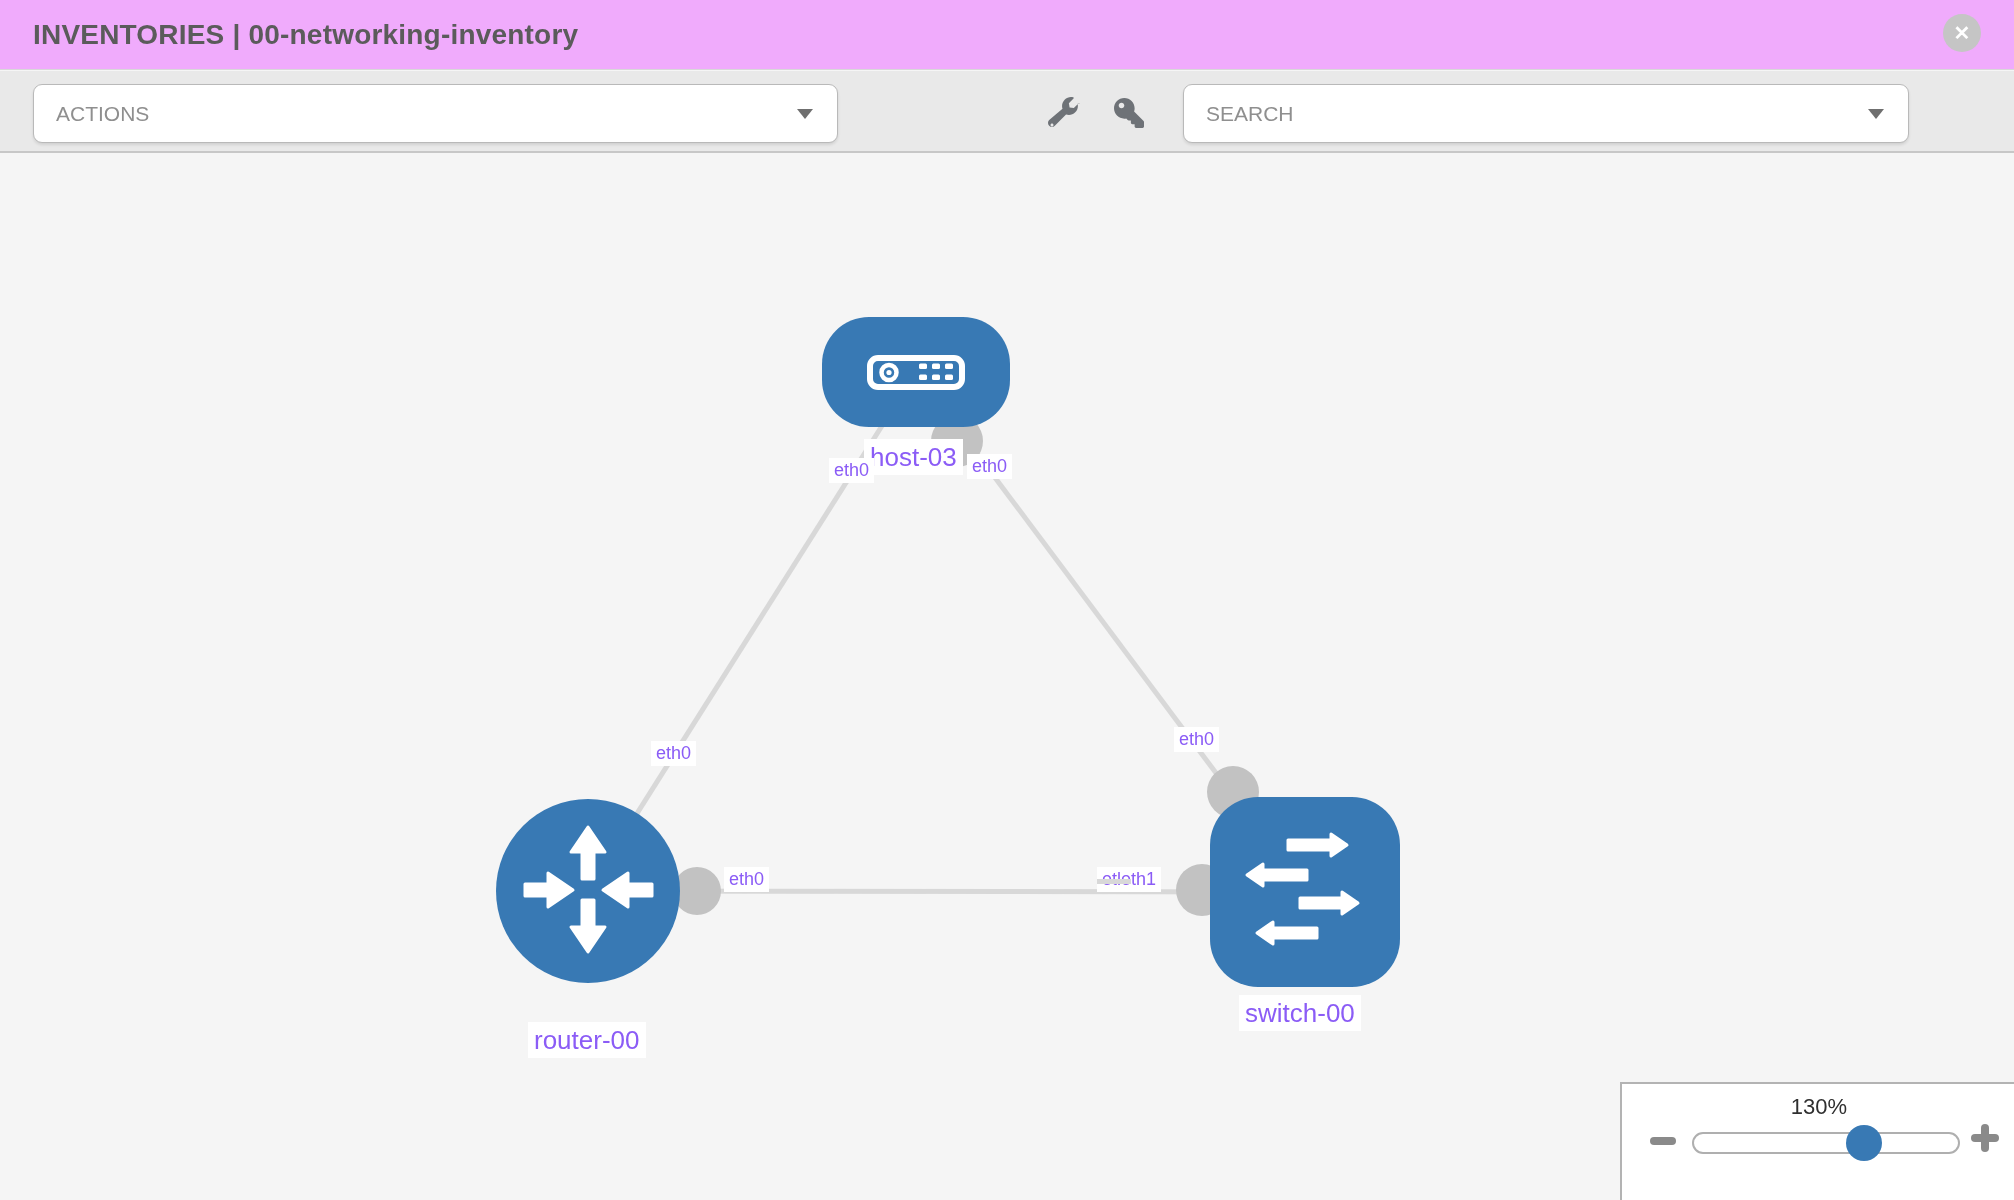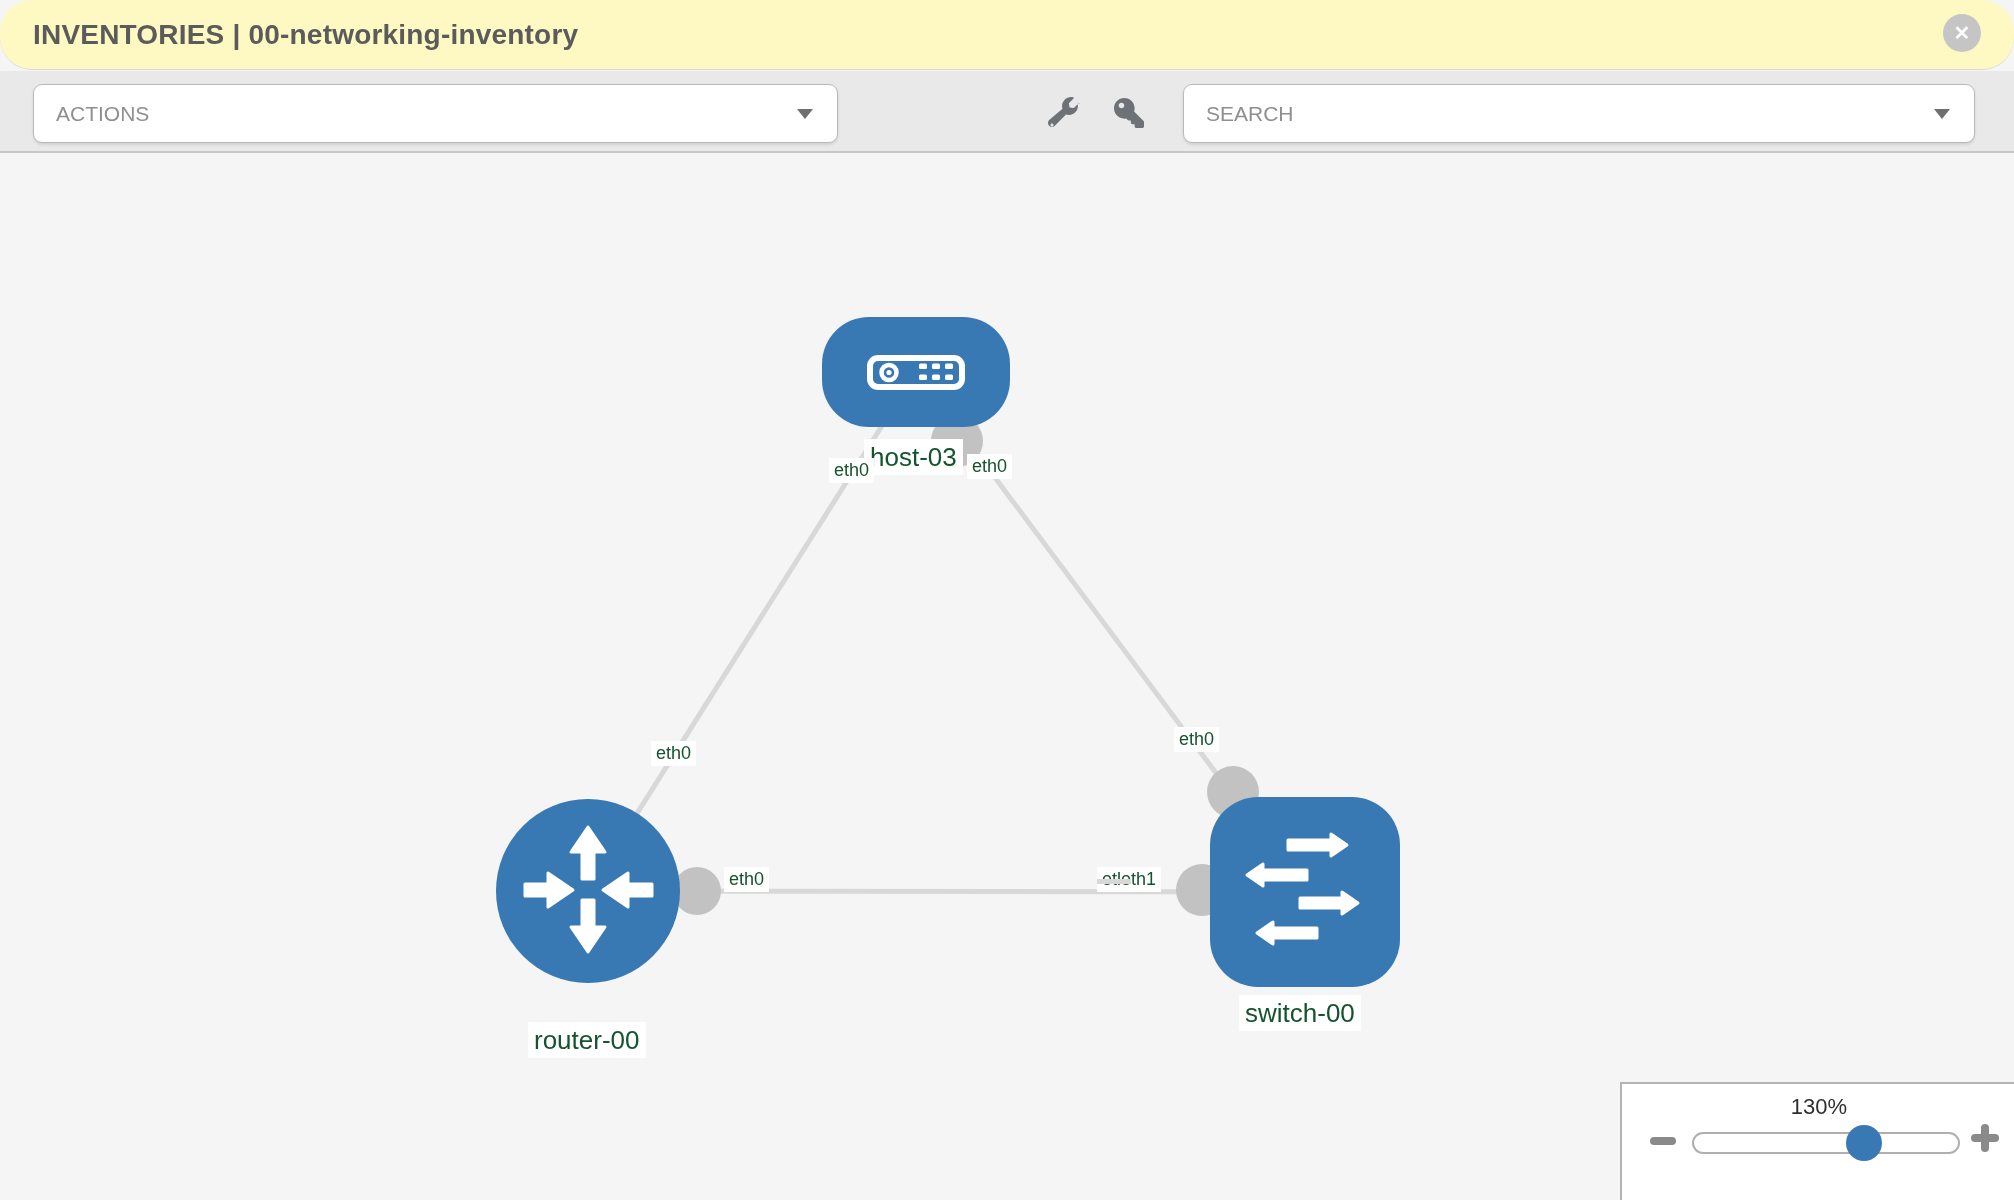--- a/index.html
+++ b/index.html
@@ -3,48 +3,48 @@
 <meta charset="utf-8">
 <style>
   * { margin:0; padding:0; box-sizing:border-box; }
   html,body { background:#e0e0e0; }
   .app {
     position:relative; width:2014px; height:1200px; overflow:hidden;
     font-family:"Liberation Sans", sans-serif; background:#f5f5f5;
   }
   
   .hdr { position:absolute; top:0; left:0; width:2014px; height:70px;
-         background:#fef9c3; border-bottom:1px solid #d8d8d8;border-radius:32px; }
+         background:#f0abfc; border-bottom:1px solid #d8d8d8; }
   .title { position:absolute; left:33px; top:0; line-height:70px;
            font-size:28px; font-weight:bold; color:#5b5b5b; letter-spacing:.2px; }
   .closebtn { position:absolute; right:33px; top:14px; width:38px; height:38px;
               border-radius:50%; background:#c5c5c5; color:#ffffff;
               text-align:center; line-height:38px; font-size:20px; font-weight:bold;
               cursor:pointer; }
   
   .tbar { position:absolute; top:71px; left:0; width:2014px; height:82px;
           background:#e9e9e9; border-bottom:2px solid #c7c7c7; }
   .select { position:absolute; top:13px; height:59px; background:#ffffff;
             border:1px solid #b9b9b9; border-radius:9px;
             box-shadow:0 2px 3px rgba(0,0,0,.10);
             display:flex; align-items:center; justify-content:space-between;
             padding:0 24px 0 22px; color:#8f8f8f; font-size:21px; cursor:pointer; }
   .sel-actions { left:33px;  width:805px; }
-  .sel-search  { left:1183px; width:792px; }
+  .sel-search  { left:1183px; width:726px; }
   .caret { width:0; height:0; border-left:8px solid transparent;
            border-right:8px solid transparent; border-top:10px solid #6f6f6f; }
   .ticon { position:absolute; cursor:pointer; }
   .ticon svg { display:block; fill:#6e7277; }
   .ticon-wrench { left:1048px; top:26px; }
   .ticon-key    { left:1114px; top:27px; }
   
   .canvas { position:absolute; top:153px; left:0; width:2014px; height:1047px;
             background:#f5f5f5; }
   .canvas svg.graph { position:absolute; left:0; top:0; }
-  .chip { position:absolute; background:#ffffff; color:#14532d;
+  .chip { position:absolute; background:#ffffff; color:#8b5cf6;
           font-size:18px; line-height:25px; padding:0 5px; white-space:nowrap; }
   .chip.node { font-size:26px; line-height:34px; padding:1px 6px; }
   .chip .strike { position:absolute; left:0; top:12px; width:34px; height:5px;
                   background:#d8d8d8; }
   
   .zoompanel { position:absolute; left:1620px; top:929px; width:420px; height:140px;
                background:#ffffff; border:2px solid #b3b3b3; }
   .zlevel { position:absolute; left:0; top:10px; width:394px; text-align:center;
             font-size:22px; color:#2f2f2f; }
   .zminus { position:absolute; left:28px; top:53px; width:26px; height:8px;

